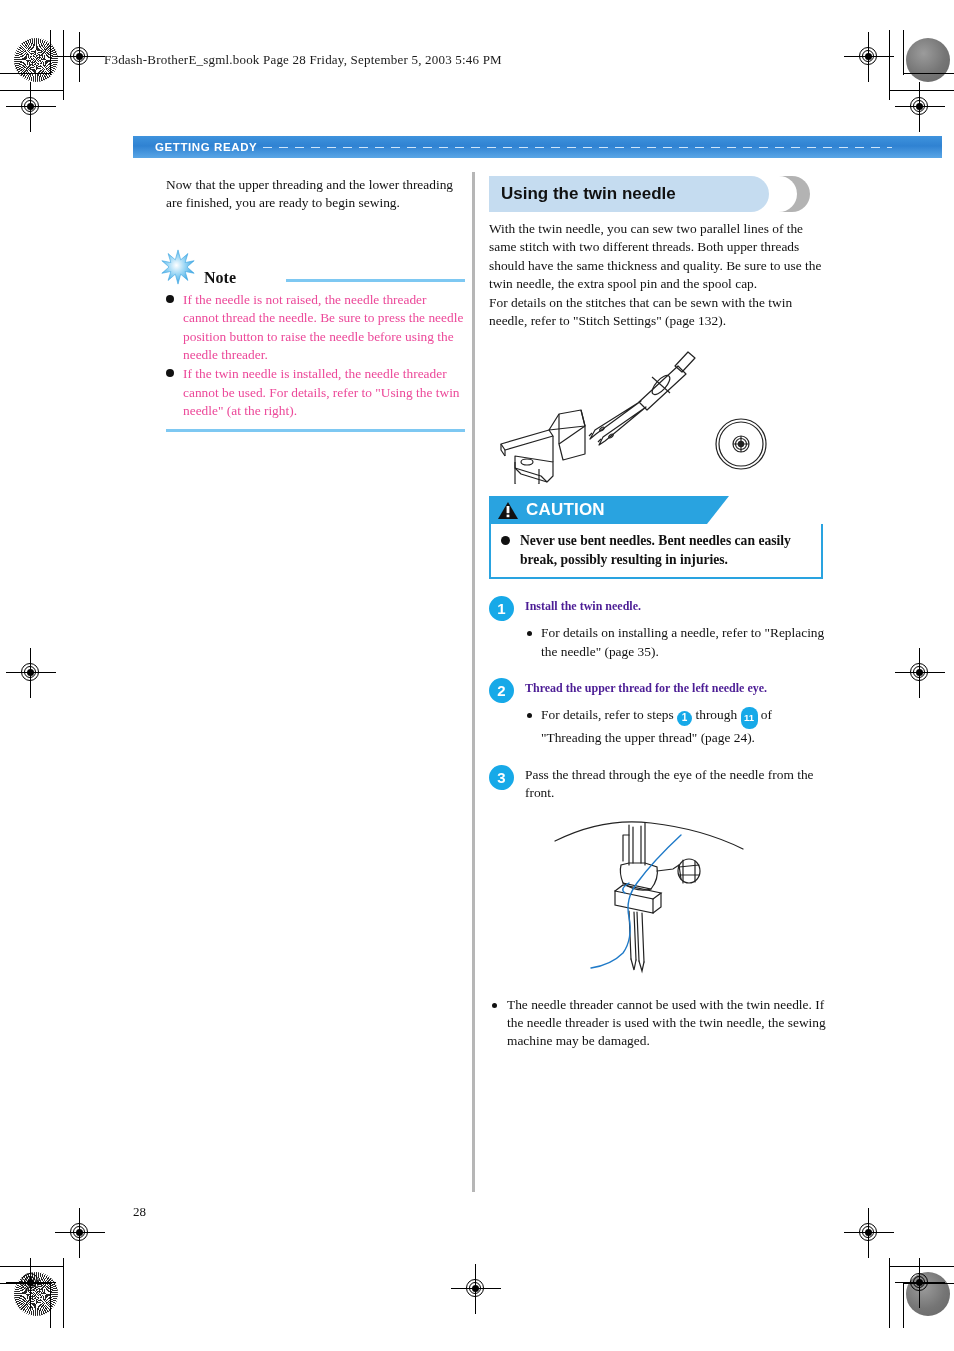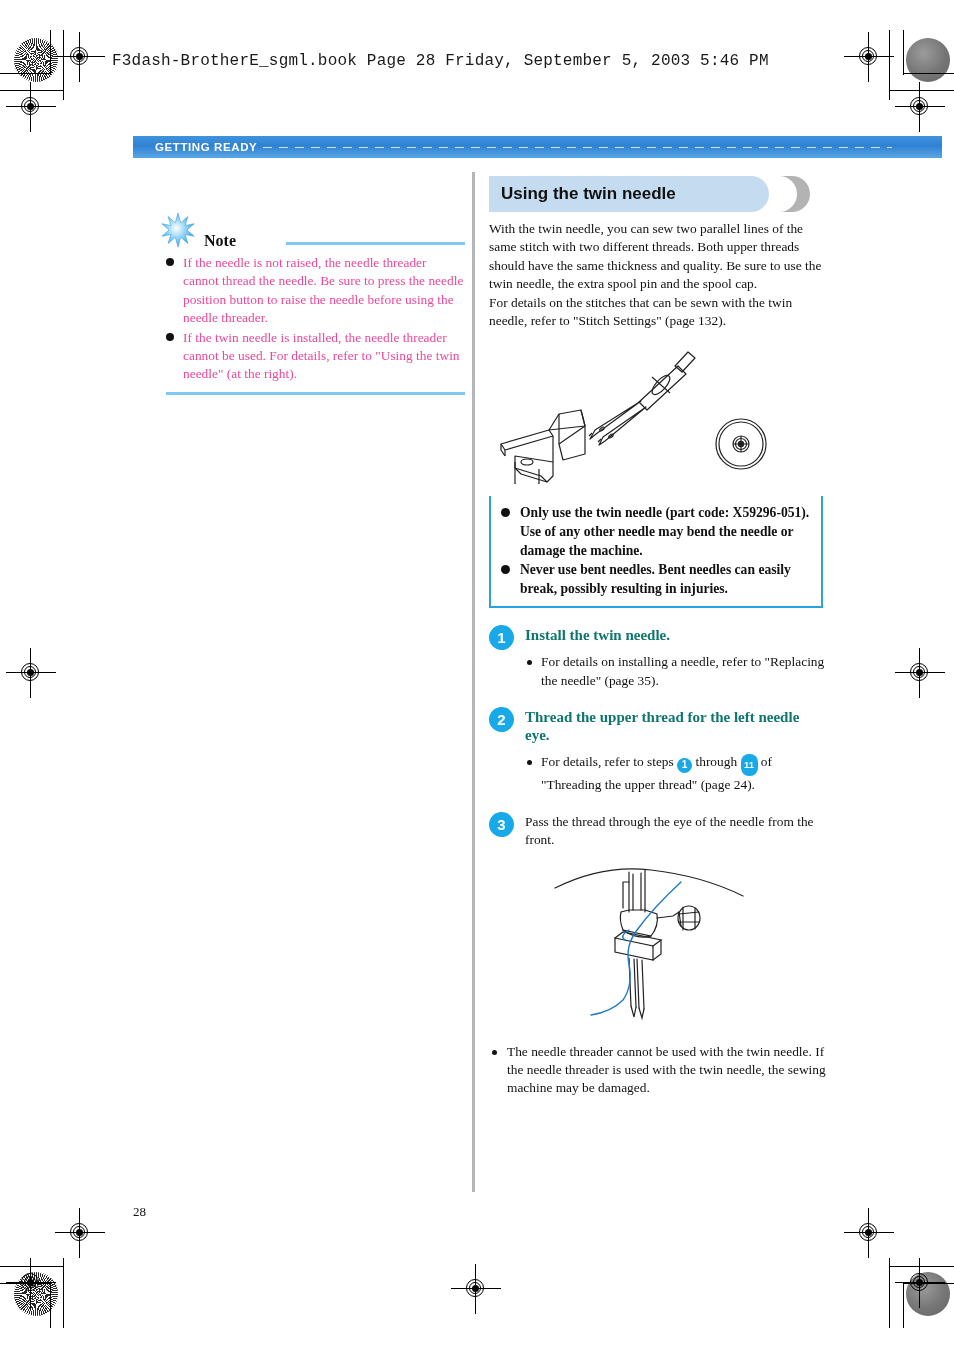--- a/index.html
+++ b/index.html
@@ -26,23 +26,23 @@
 
   .burst{position:absolute;width:44px;height:44px;border-radius:50%;
     background:
       repeating-conic-gradient(#000 0deg 3deg,#fff 3deg 6deg);
     opacity:.85;}
   .burst.solid{background:
       radial-gradient(circle at 40% 35%, #8a8a8a 0%, #5d5d5d 55%, #4a4a4a 100%);}
 
   
   .docline{
-    position:absolute;left:112px;top:52px;
-    font-family:Liberation Mono, monospace;
-    font-size:16px;color:#1a1a1a;letter-spacing:.2px;white-space:nowrap;
+    position:absolute;left:104px;top:52px;
+    font-family:Liberation Serif, serif;
+    font-size:13px;color:#1a1a1a;letter-spacing:.2px;white-space:nowrap;
   }
 
   
   .runbar{
     position:absolute;left:133px;top:136px;width:809px;height:22px;
     background:linear-gradient(to bottom,#3f93dd 0%,#2f82d2 45%,#5aa6e6 100%);
     display:flex;align-items:center;
   }
   .runbar .label{
     color:#ffffff;font-size:11.5px;font-weight:600;letter-spacing:.6px;
@@ -128,21 +128,21 @@
 
   
   .step{position:relative;margin-top:18px;padding-left:36px;min-height:30px;}
   .step .num{
     position:absolute;left:0;top:-1px;width:25px;height:25px;border-radius:50%;
     background:#17a9e8;color:#fff;font-size:15px;font-weight:bold;
     display:flex;align-items:center;justify-content:center;
     font-family:"Liberation Sans", sans-serif;
   }
   .step .title{
-    font-size:15px;line-height:18px;font-weight:bold;color:#0f766e;
+    font-size:12px;line-height:18px;font-weight:bold;color:#4c1d95;
     font-family:"Liberation Serif", serif;
   }
   .step .plain{
     font-size:13.4px;line-height:18.4px;color:#111;margin-top:0;
     font-family:Liberation Serif, serif;
   }
   .sub{position:relative;padding-left:16px;margin-top:9px;
     font-size:13.4px;line-height:18.4px;color:#111;
     font-family:"Liberation Serif", serif;}
   .sub .dot{position:absolute;left:2px;top:7px;width:5px;height:5px;background:#111;border-radius:50%;}
@@ -289,20 +289,21 @@
   <div class="docline">F3dash-BrotherE_sgml.book  Page 28  Friday, September 5, 2003  5:46 PM</div>
 
   <div class="runbar">
     <span class="label">GETTING READY</span>
     <span class="dash"></span>
   </div>
 
   <div class="coldiv"></div>
 
   <div class="colL">
+    <p class="body">Now that the upper threading and the lower threading are finished, you are ready to begin sewing.</p>
 
     <div class="noteblock">
       <div class="note-head">
         <svg class="note-star" viewBox="0 0 40 40">
           <defs>
             <radialGradient id="starg" cx="45%" cy="45%" r="60%">
               <stop offset="0%" stop-color="#ffffff"></stop>
               <stop offset="45%" stop-color="#9ad6f5"></stop>
               <stop offset="100%" stop-color="#2e9fe0"></stop>
             </radialGradient>
@@ -377,26 +378,32 @@
           <circle cx="252" cy="100" r="22"></circle>
           <circle cx="252" cy="100" r="8"></circle>
           <circle cx="252" cy="100" r="5.5"></circle>
           <circle cx="252" cy="100" r="2.6" fill="#222"></circle>
           <path d="M244 100 h16 M252 92 v16"></path>
         </g>
       </svg>
     </div>
 
     <div class="caution">
+      <div class="tab">
+        <span class="tri">
+          <svg width="22" height="19" viewBox="0 0 22 19">
+            <polygon points="11,1 21,18 1,18" fill="#111"></polygon>
+            <rect x="9.6" y="5" width="2.8" height="7.2" fill="#fff"></rect>
+            <rect x="9.6" y="13.6" width="2.8" height="2.6" fill="#fff"></rect>
+          </svg>
+        </span>
+        <span class="ctxt">CAUTION</span>
+      </div>
       <div class="box">
         <ul>
-          <li>
-            <span class="bull"></span>
-            <span>Only use the twin needle (part code: X59296-051). Use of any other needle may bend the needle or damage the machine.</span>
-          </li>
           <li>
             <span class="bull"></span>
             <span>Never use bent needles. Bent needles can easily break, possibly resulting in injuries.</span>
           </li>
         </ul>
       </div>
     </div>
 
     <div class="step">
       <span class="num">1</span>

